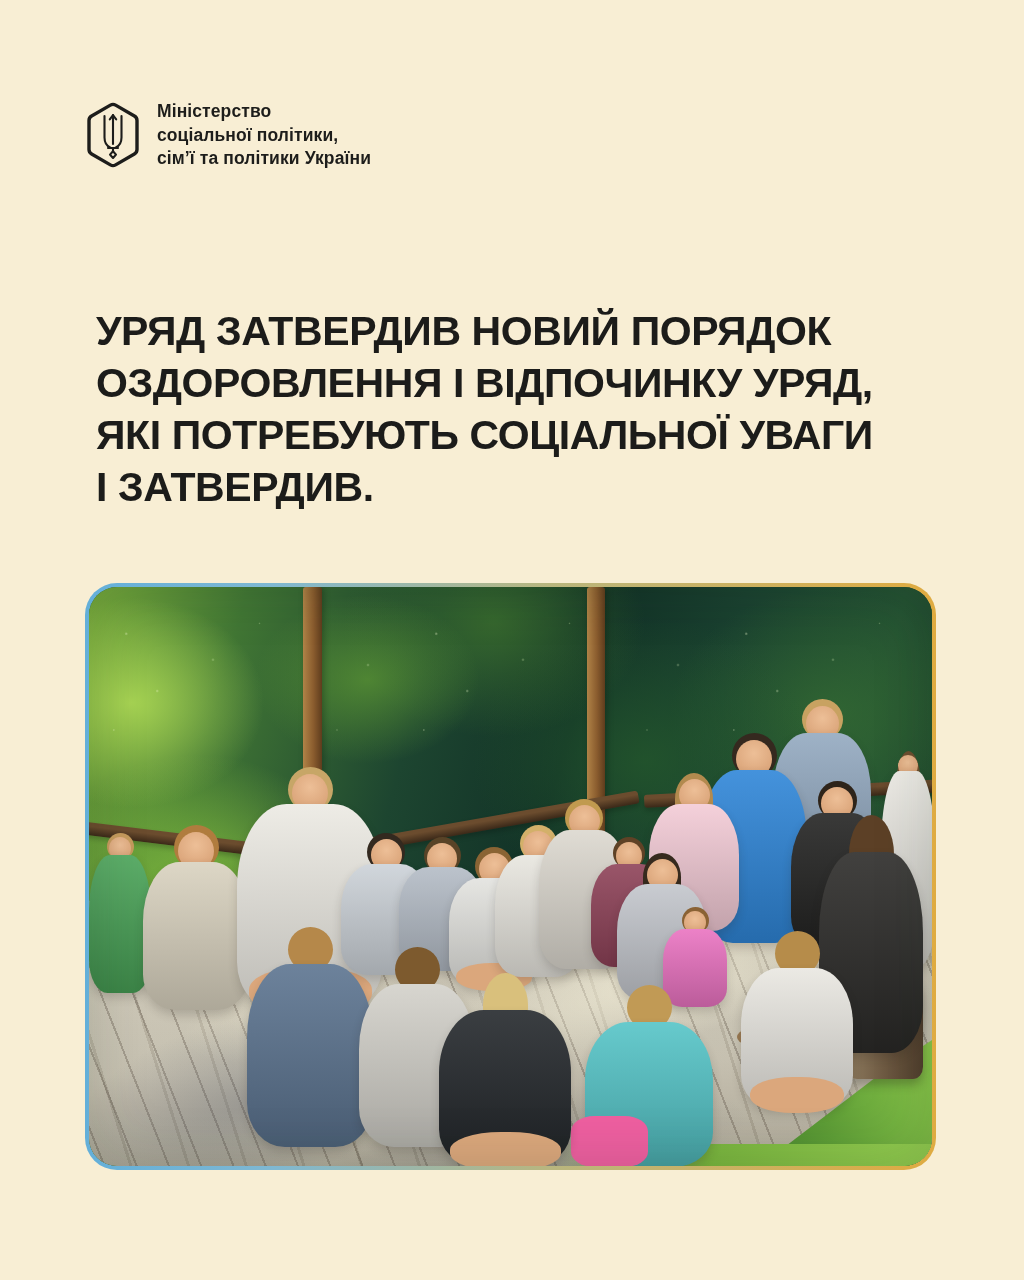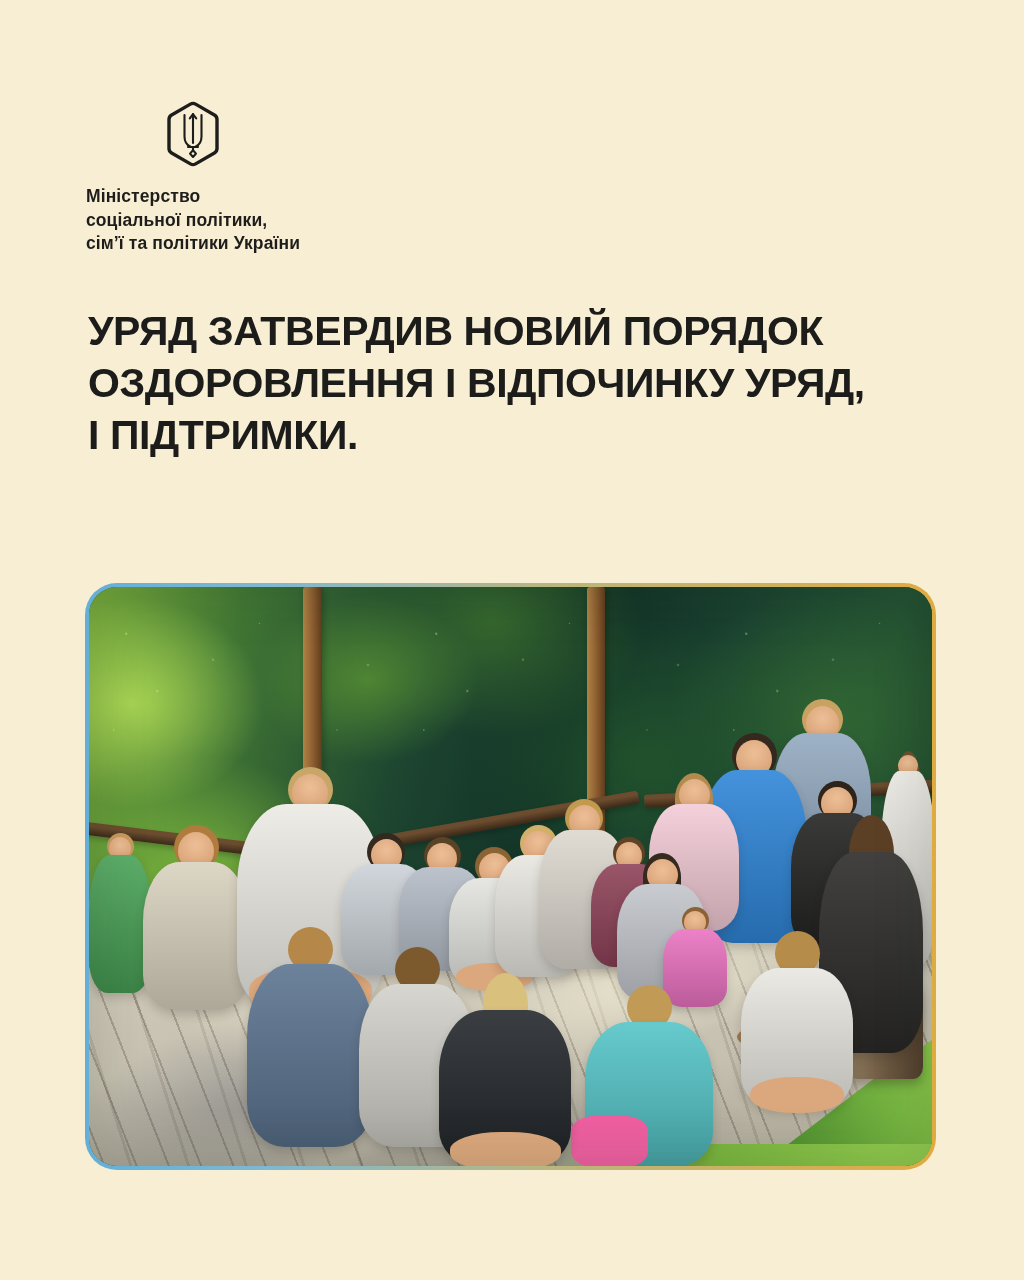--- a/index.html
+++ b/index.html
@@ -5,31 +5,31 @@
   html,body{margin:0;padding:0;}
   body{
     width:1024px;height:1280px;
     background:#F8EED4;
     font-family:"Liberation Sans", sans-serif;
     color:#1D1D1B;
     position:relative;
     overflow:hidden;
   }
   
-  .header{position:absolute;left:86px;top:100px;display:flex;align-items:center;gap:17px;flex-direction:column;}
+  .header{position:absolute;left:86px;top:100px;display:flex;align-items:center;gap:17px;}
   .emblem{width:54px;height:68px;flex:0 0 auto;}
   .ministry-name{font-size:17.5px;line-height:23.5px;font-weight:700;letter-spacing:.1px;}
   .ministry-name div{white-space:nowrap;}
   
   .headline{
     position:absolute;left:88px;top:305px;
     font-size:41px;line-height:52px;font-weight:700;
     letter-spacing:-0.4px;color:#1C1C1A;
   }
-  .headline div{white-space:nowrap;}
+  .headline div{white-space:nowrap;margin-left:8px;}
   
   .photo-frame{
     position:absolute;left:85px;top:583px;width:851px;height:587px;
     border-radius:32px;
     background:linear-gradient(90deg,#63AFD9 0%,#7FB8D2 22%,#B9B67E 55%,#DFAB41 100%);
     padding:4px;box-sizing:border-box;
   }
   .scene{
     position:relative;width:100%;height:100%;
     border-radius:28px;overflow:hidden;
@@ -111,21 +111,22 @@
   <div class="ministry-name">
     <div>Міністерство</div>
     <div>соціальної політики,</div>
     <div>сім’ї та політики України</div>
   </div>
 </div>
 
 <div class="headline">
   <div>УРЯД ЗАТВЕРДИВ НОВИЙ ПОРЯДОК</div>
   <div>ОЗДОРОВЛЕННЯ І ВІДПОЧИНКУ УРЯД,</div>
-  <div>І ПІДТРИМКИ.</div>
+  <div>ЯКІ ПОТРЕБУЮТЬ СОЦІАЛЬНОЇ УВАГИ</div>
+  <div>І ЗАТВЕРДИВ.</div>
 </div>
 
 <div class="photo-frame">
   <div class="scene" title="Група дітей та наставники сидять у колі на дерев’яному настилі альтанки серед зелених дерев">
     <div class="trees"></div>
     <div class="speckles"></div>
     <div class="post post1"></div>
     <div class="post post2"></div>
     <div class="beam" style="left:-8px;top:246px;width:190px;transform:rotate(7deg);"></div>
     <div class="beam" style="left:222px;top:232px;width:330px;transform:rotate(-10deg);"></div>

